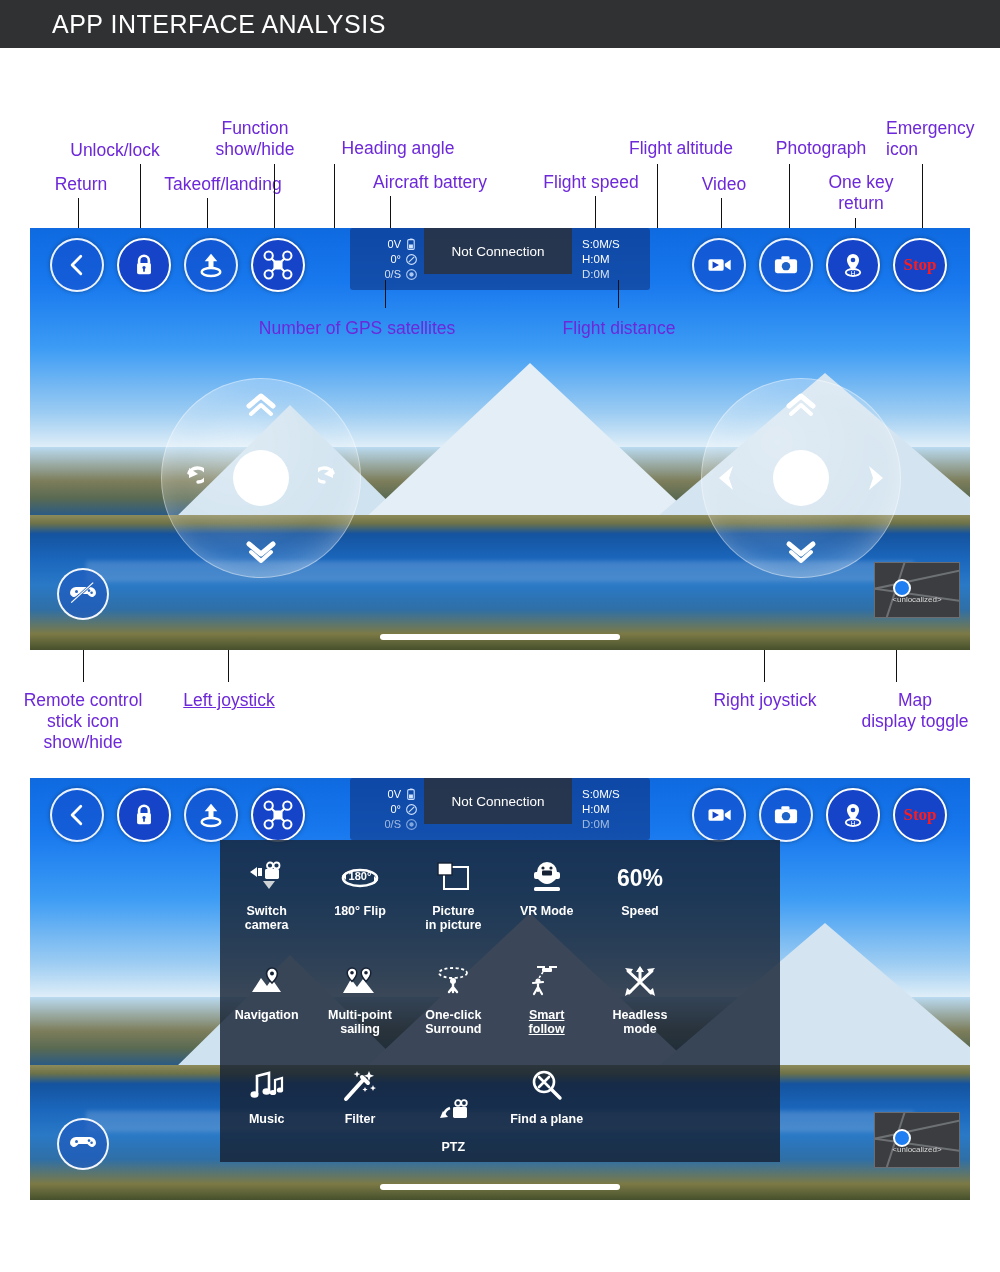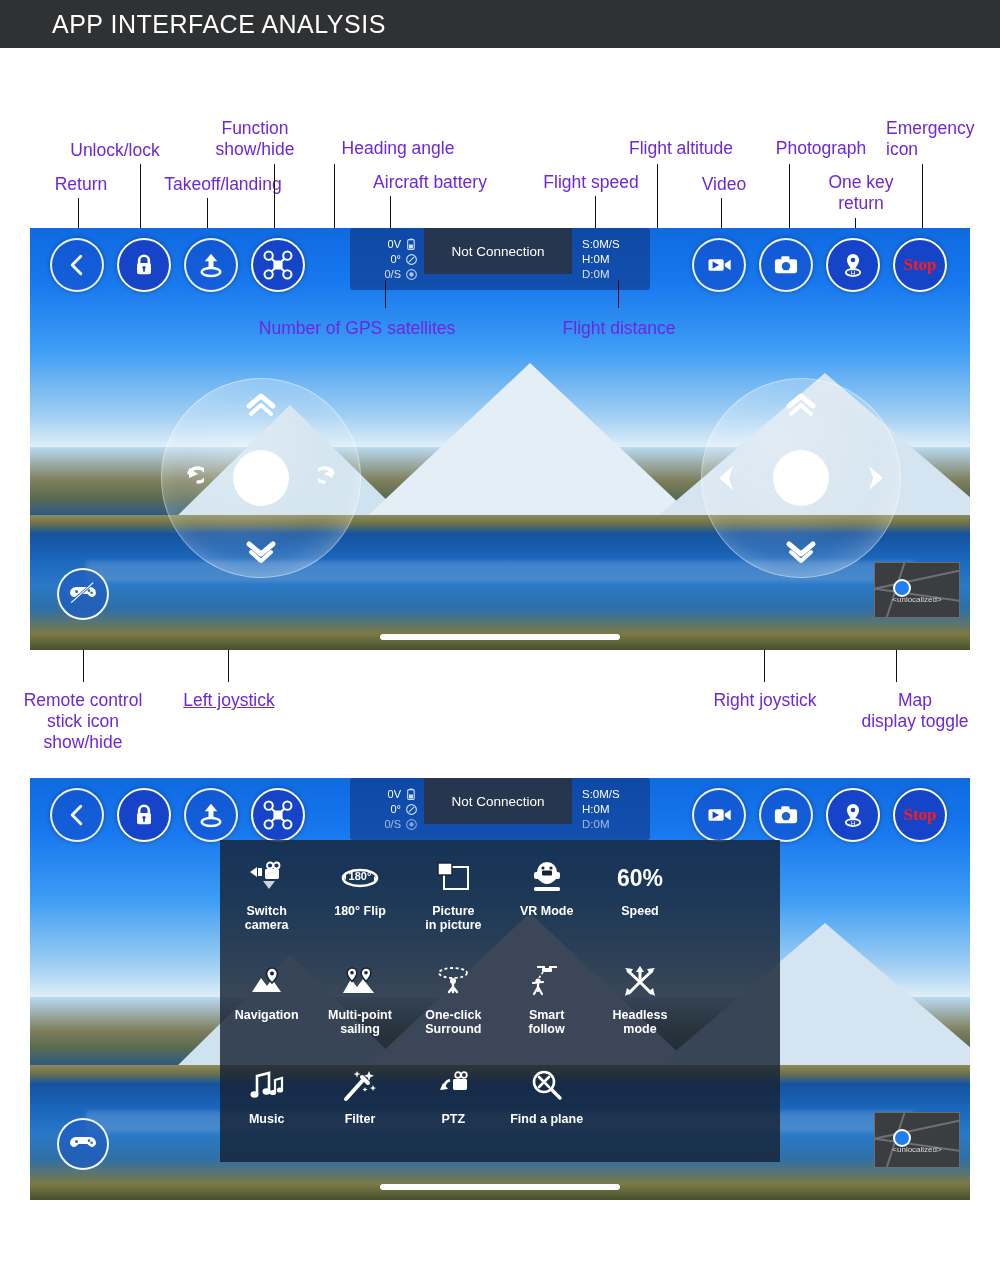--- a/index.html
+++ b/index.html
@@ -624,21 +624,21 @@
             <svg width="36" height="34" viewBox="0 0 36 34">
               <ellipse cx="18" cy="8" rx="14" ry="5" fill="none" stroke="#fff" stroke-width="1.8" stroke-dasharray="3 2.5"></ellipse>
               <circle cx="18" cy="16" r="3" fill="#fff"></circle>
               <path d="M18 19 v8 M18 22 l-4 5 M18 22 l4 5" stroke="#fff" stroke-width="2.4" stroke-linecap="round"></path>
             </svg>
           </div>
           <div class="mi-label">One-click
 Surround</div>
         </div>
 
-        <div class="menuitem" style="width:93.33px;">
+        <div class="menuitem" style="width:93.33px;text-decoration:underline;">
           <div class="mi-icon">
             <svg width="36" height="34" viewBox="0 0 36 34">
               <rect x="13" y="3" width="10" height="4" rx="1" fill="#fff"></rect>
               <path d="M8 2 h8 M20 2 h8" stroke="#fff" stroke-width="1.8"></path>
               <path d="M14 7 l-4 6" stroke="#fff" stroke-width="1.6" stroke-dasharray="2.5 2"></path>
               <circle cx="9" cy="16" r="2.6" fill="#fff"></circle>
               <path d="M9 19 v7 M9 22 l-4 7 M9 22 l4 7 M4 18 l10 -1" stroke="#fff" stroke-width="2.2" stroke-linecap="round"></path>
             </svg>
           </div>
           <div class="mi-label">Smart
@@ -695,21 +695,21 @@
                 <path d="M15 2 l1 2.3 L18.4 5 l-2.4 1 L15 8.4 l-1-2.4 L11.6 5 l2.4-.7 Z"></path>
                 <path d="M31 16 l.9 2.2 L34 19 l-2.1.9 L31 22 l-.9-2.1 L28 19 l2.1-.8 Z"></path>
                 <path d="M23 18 l.8 1.8 L25.6 20.5 l-1.8.8 L23 23 l-.8-1.7 L20.4 20.5 l1.8-.7 Z"></path>
               </g>
             </svg>
           </div>
           <div class="mi-label">Filter</div>
         </div>
 
 
-        <div class="menuitem" style="width:93.33px;">
+        <div class="menuitem" style="width:93.33px;margin-top:28px;">
           <div class="mi-icon">
             <svg width="38" height="32" viewBox="0 0 38 32">
               <circle cx="24" cy="5" r="2.8" fill="none" stroke="#fff" stroke-width="1.8"></circle>
               <circle cx="30" cy="5" r="2.8" fill="none" stroke="#fff" stroke-width="1.8"></circle>
               <rect x="19" y="9" width="14" height="11" rx="1.4" fill="#fff"></rect>
               <path d="M16 10 a9 9 0 0 0 -6 7" fill="none" stroke="#fff" stroke-width="2.6"></path>
               <path d="M6 20 L14 19 L9 13 Z" fill="#fff"></path>
             </svg>
           </div>
           <div class="mi-label">PTZ</div>

